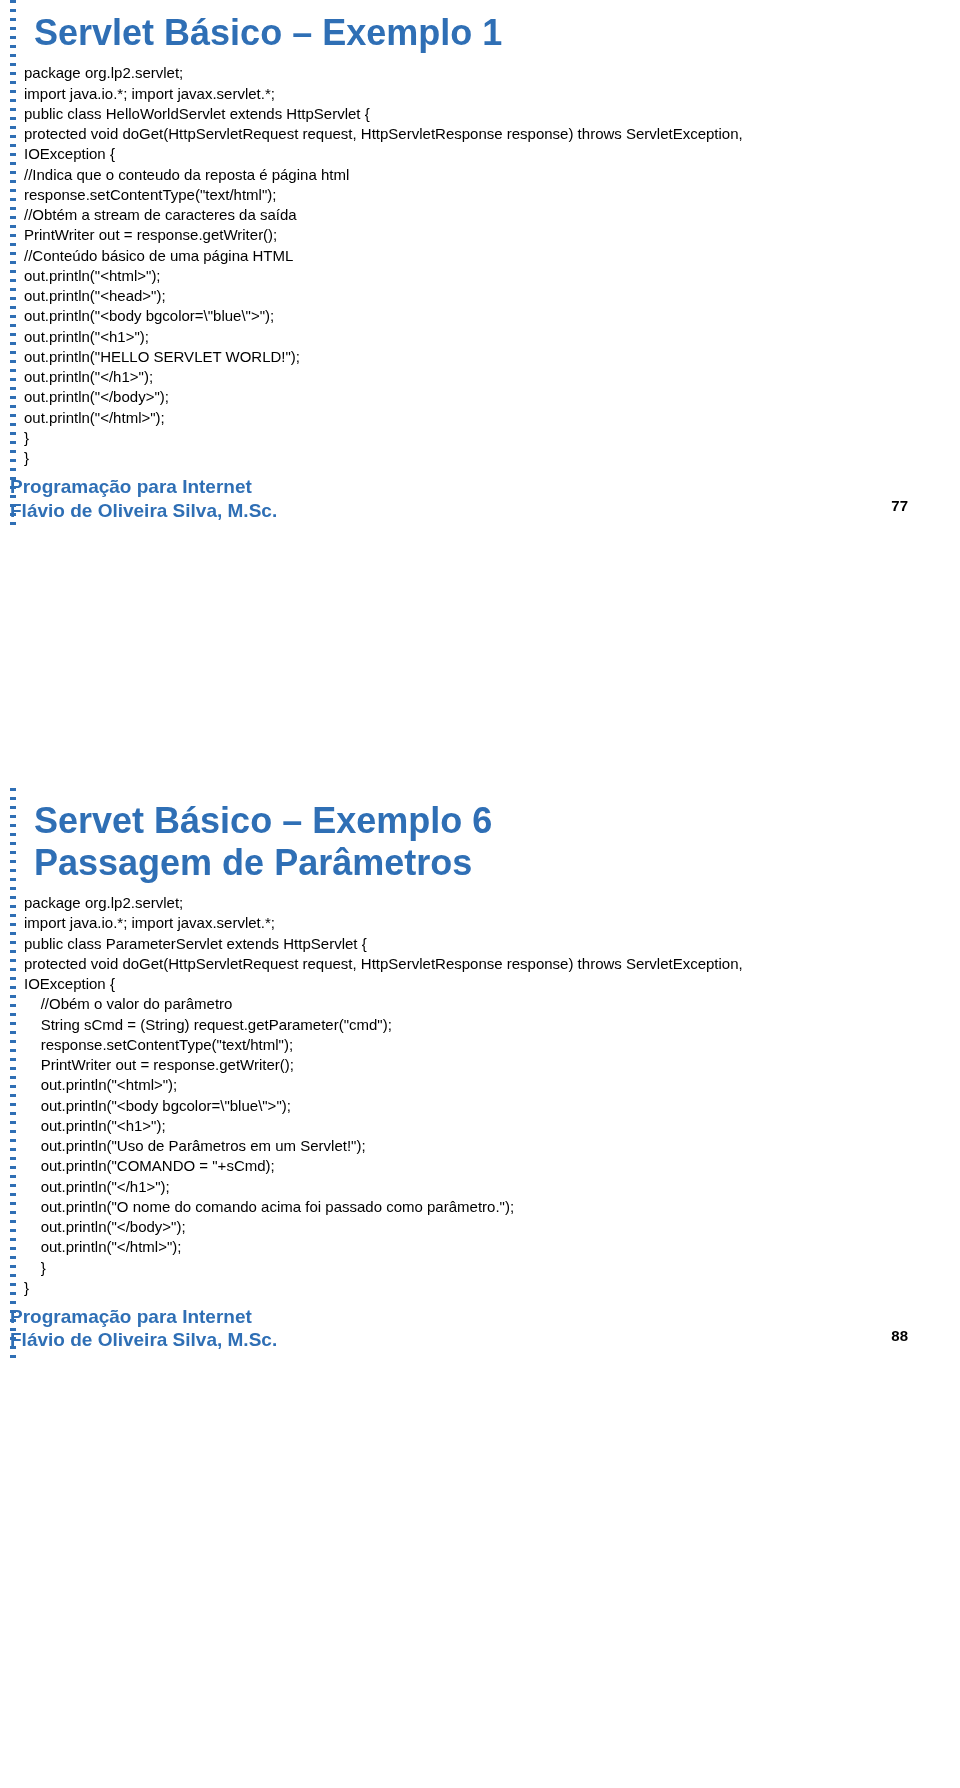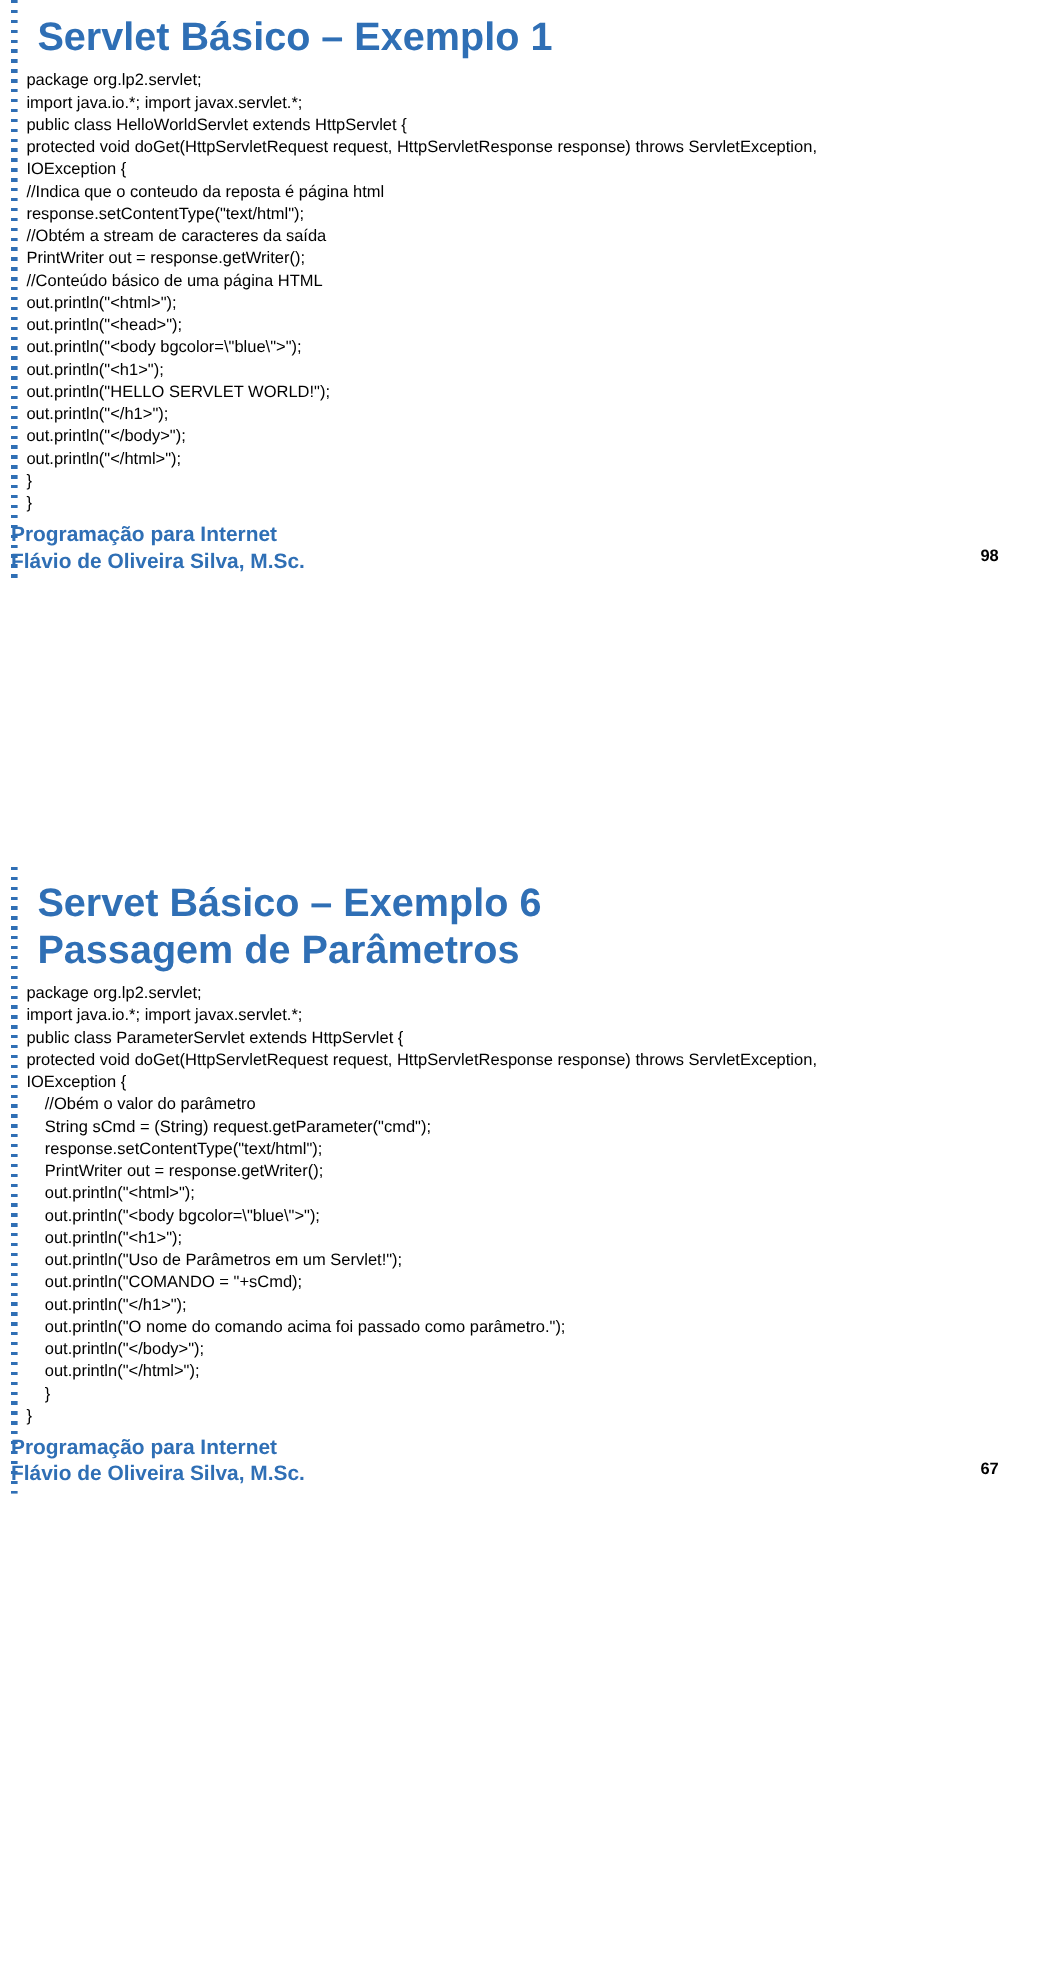--- a/index.html
+++ b/index.html
@@ -87,21 +87,21 @@
 out.println("HELLO SERVLET WORLD!");
 out.println("&lt;/h1&gt;");
 out.println("&lt;/body&gt;");
 out.println("&lt;/html&gt;");
 }
 }</div>
     <div class="footer">
       <div class="ftext">Programação para Internet</div>
       <div class="ftext">Flávio de Oliveira Silva, M.Sc.</div>
     </div>
-    <div class="page-num">98</div>
+    <div class="page-num">77</div>
   </div>
 
   <div class="gap"></div>
 
   <div class="slide">
     <div class="slide-title" style="white-space:pre-line;">Servet Básico – Exemplo 6
 Passagem de Parâmetros</div>
     <div class="code">package org.lp2.servlet;
 import java.io.*; import javax.servlet.*;
 public class ParameterServlet extends HttpServlet {
@@ -119,16 +119,16 @@
     out.println("&lt;/h1&gt;");
     out.println("O nome do comando acima foi passado como parâmetro.");
     out.println("&lt;/body&gt;");
     out.println("&lt;/html&gt;");
     }
 }</div>
     <div class="footer">
       <div class="ftext">Programação para Internet</div>
       <div class="ftext">Flávio de Oliveira Silva, M.Sc.</div>
     </div>
-    <div class="page-num">67</div>
+    <div class="page-num">88</div>
   </div>
 
 </div>
 
 </body></html>

